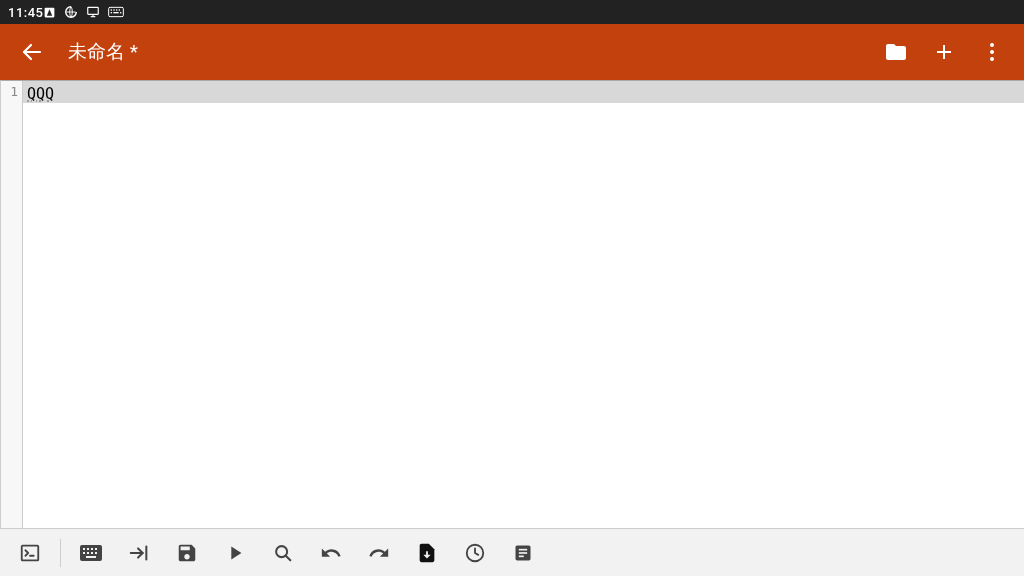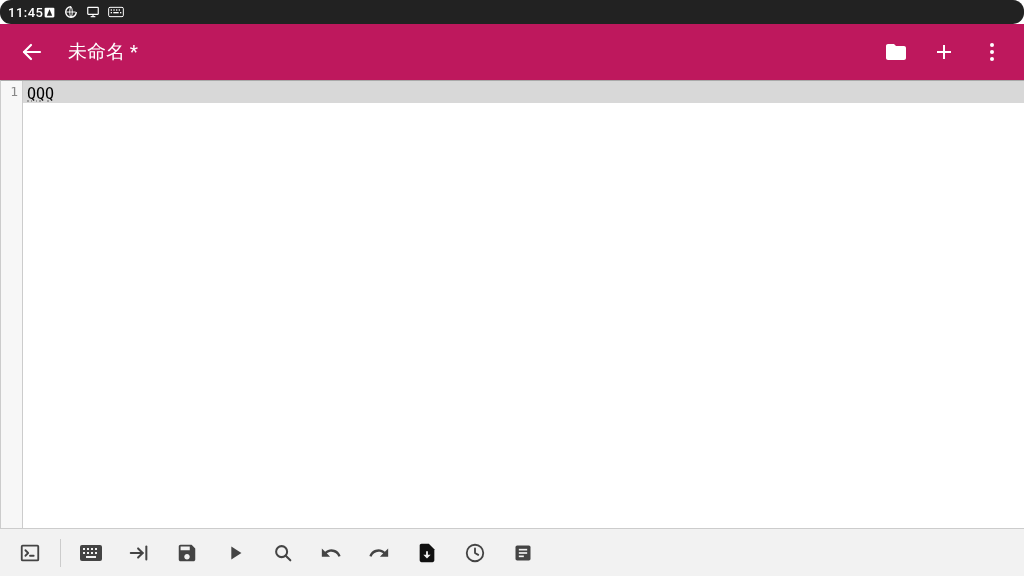--- a/index.html
+++ b/index.html
@@ -8,30 +8,29 @@
   
   .status-bar {
     height: 24px;
     background: #222;
     color: #fff;
     display: flex;
     align-items: center;
     padding: 0 8px;
     font-size: 13px;
     font-weight: 500;
-    border-radius: 11px;
   }
   .status-time { letter-spacing: 0.5px; }
   .status-icons { display: flex; gap: 8px; align-items: center; }
   .status-icons span { display: inline-flex; }
 
   
   .app-bar {
     height: 56px;
-    background: #be185d;
+    background: #c2410c;
     color: #fff;
     display: flex;
     align-items: center;
     padding: 16px 8px;
   }
   .app-bar .icon-btn {
     width: 48px;
     height: 48px;
     display: flex;
     align-items: center;

